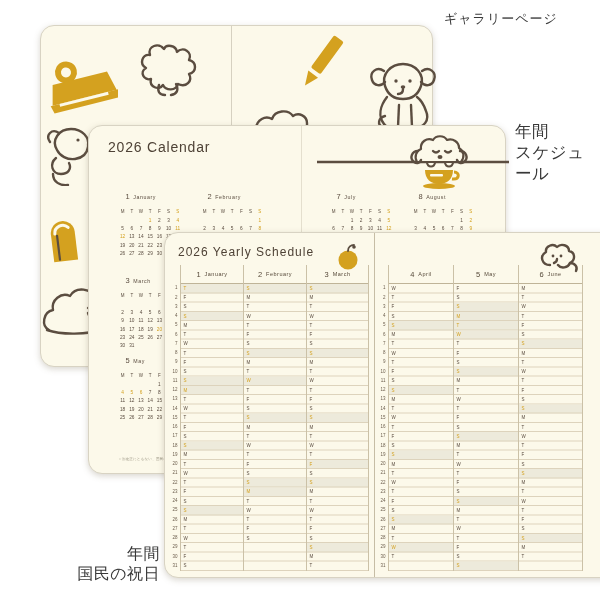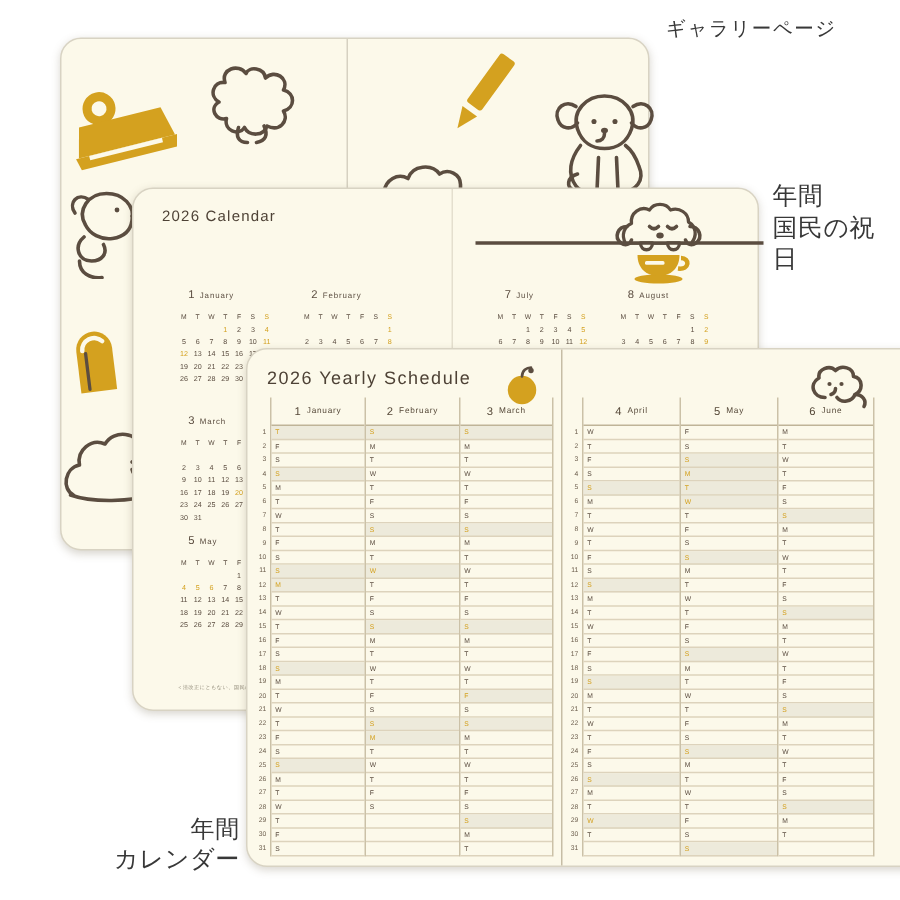--- a/index.html
+++ b/index.html
@@ -11,21 +11,21 @@
   .page-calendar{left:88px;top:125px;width:418px;height:349px;z-index:2;}
   .page-schedule{left:164px;top:232px;width:505px;height:346px;z-index:3;}
   .fold{position:absolute;top:0;bottom:0;width:1px;}
   .fold-gallery{left:190px;background:#d6d1c1;}
   .fold-calendar{left:212px;background:#e4dfce;}
   .fold-schedule{left:209px;background:#c6bda5;}
   .jp-label{position:absolute;color:#383838;z-index:5;}
   .lbl-gallery{left:444px;top:10px;font-size:13px;letter-spacing:1px;}
   .lbl-calendar{left:515px;top:121px;font-size:16.5px;line-height:21px;letter-spacing:.5px;}
   .lbl-schedule{left:20px;top:544px;width:140px;text-align:right;font-size:16px;line-height:19.5px;letter-spacing:.5px;}
-  .cal-title{position:absolute;left:19px;top:13px;font-size:10px;letter-spacing:.8px;color:#4e4236;}
+  .cal-title{position:absolute;left:19px;top:13px;font-size:14px;letter-spacing:.8px;color:#4e4236;}
   .sched-title{position:absolute;left:13px;top:12px;font-size:12px;letter-spacing:1px;color:#4e4236;}
   .illu{position:absolute;}
   
   .minical{position:absolute;transform:scale(.5);transform-origin:0 0;color:#5b4d40;}
   .mc-jan{left:29px;top:66px;} .mc-feb{left:111px;top:66px;}
   .mc-mar{left:29px;top:150px;} .mc-may{left:29px;top:230px;}
   .mc-jul{left:240px;top:66px;} .mc-aug{left:322px;top:66px;}
   .mc-head{height:28px;display:flex;align-items:baseline;gap:7px;padding-left:15px;}
   .mc-num{font-size:15px;} .mc-name{font-size:10.5px;letter-spacing:1.2px;}
   .mc-grid{display:grid;grid-template-columns:repeat(7,18.4px);}
@@ -1148,19 +1148,19 @@
           <div class="sc-row">
             <span class="sc-wd"></span>
           </div>
         </div>
       </div>
   </div>
 
   <div class="jp-label lbl-gallery">ギャラリーページ</div>
   <div class="jp-label lbl-calendar">
     <div>年間</div>
-    <div>国民の祝日</div>
+    <div>スケジュール</div>
   </div>
   <div class="jp-label lbl-schedule">
     <div>年間</div>
-    <div>カレンダー</div>
+    <div>国民の祝日</div>
   </div>
 </div>
 
 </body></html>

